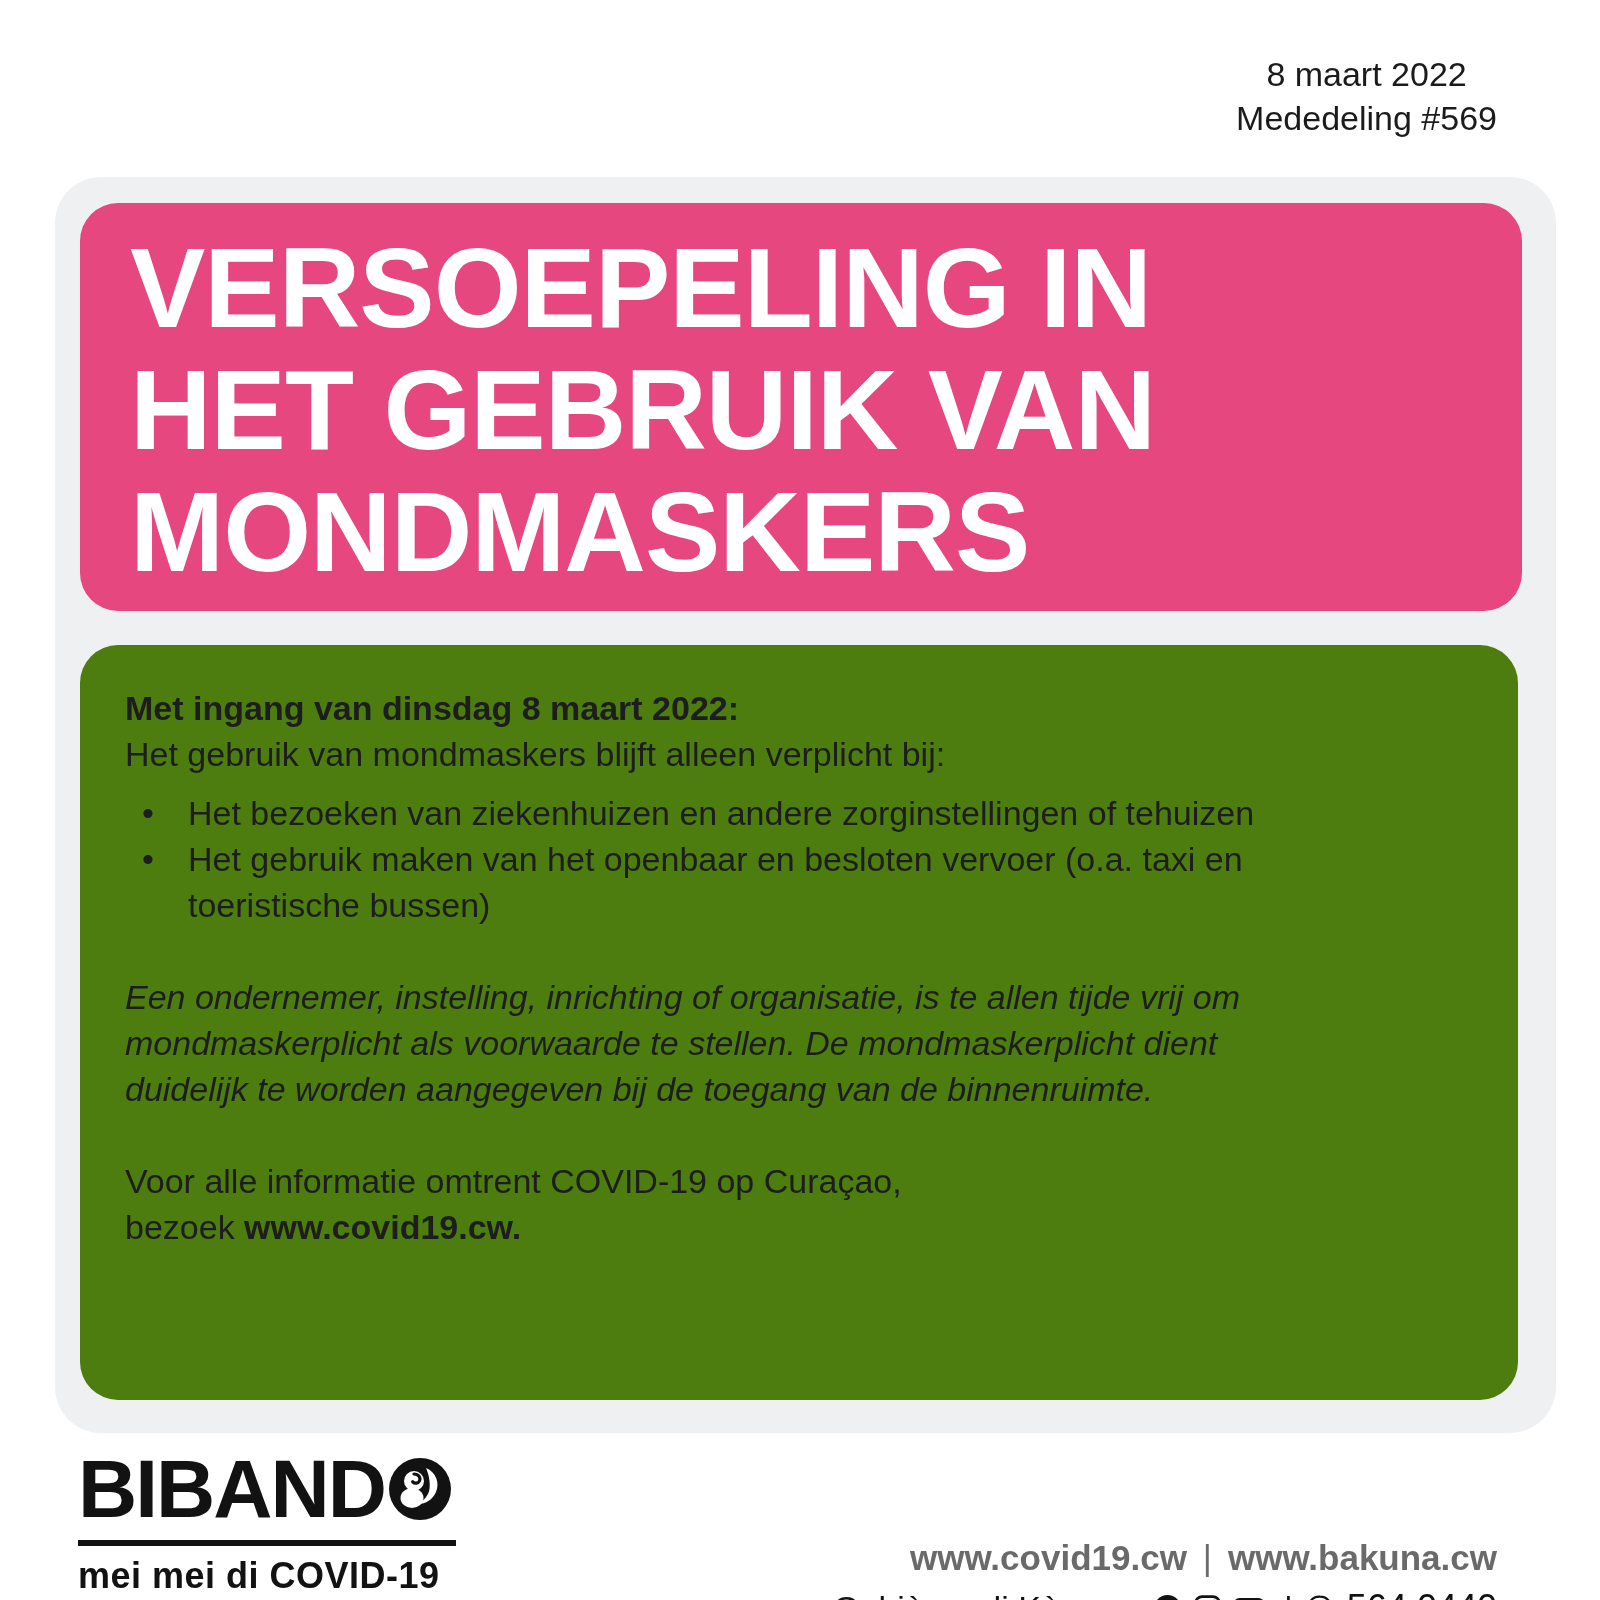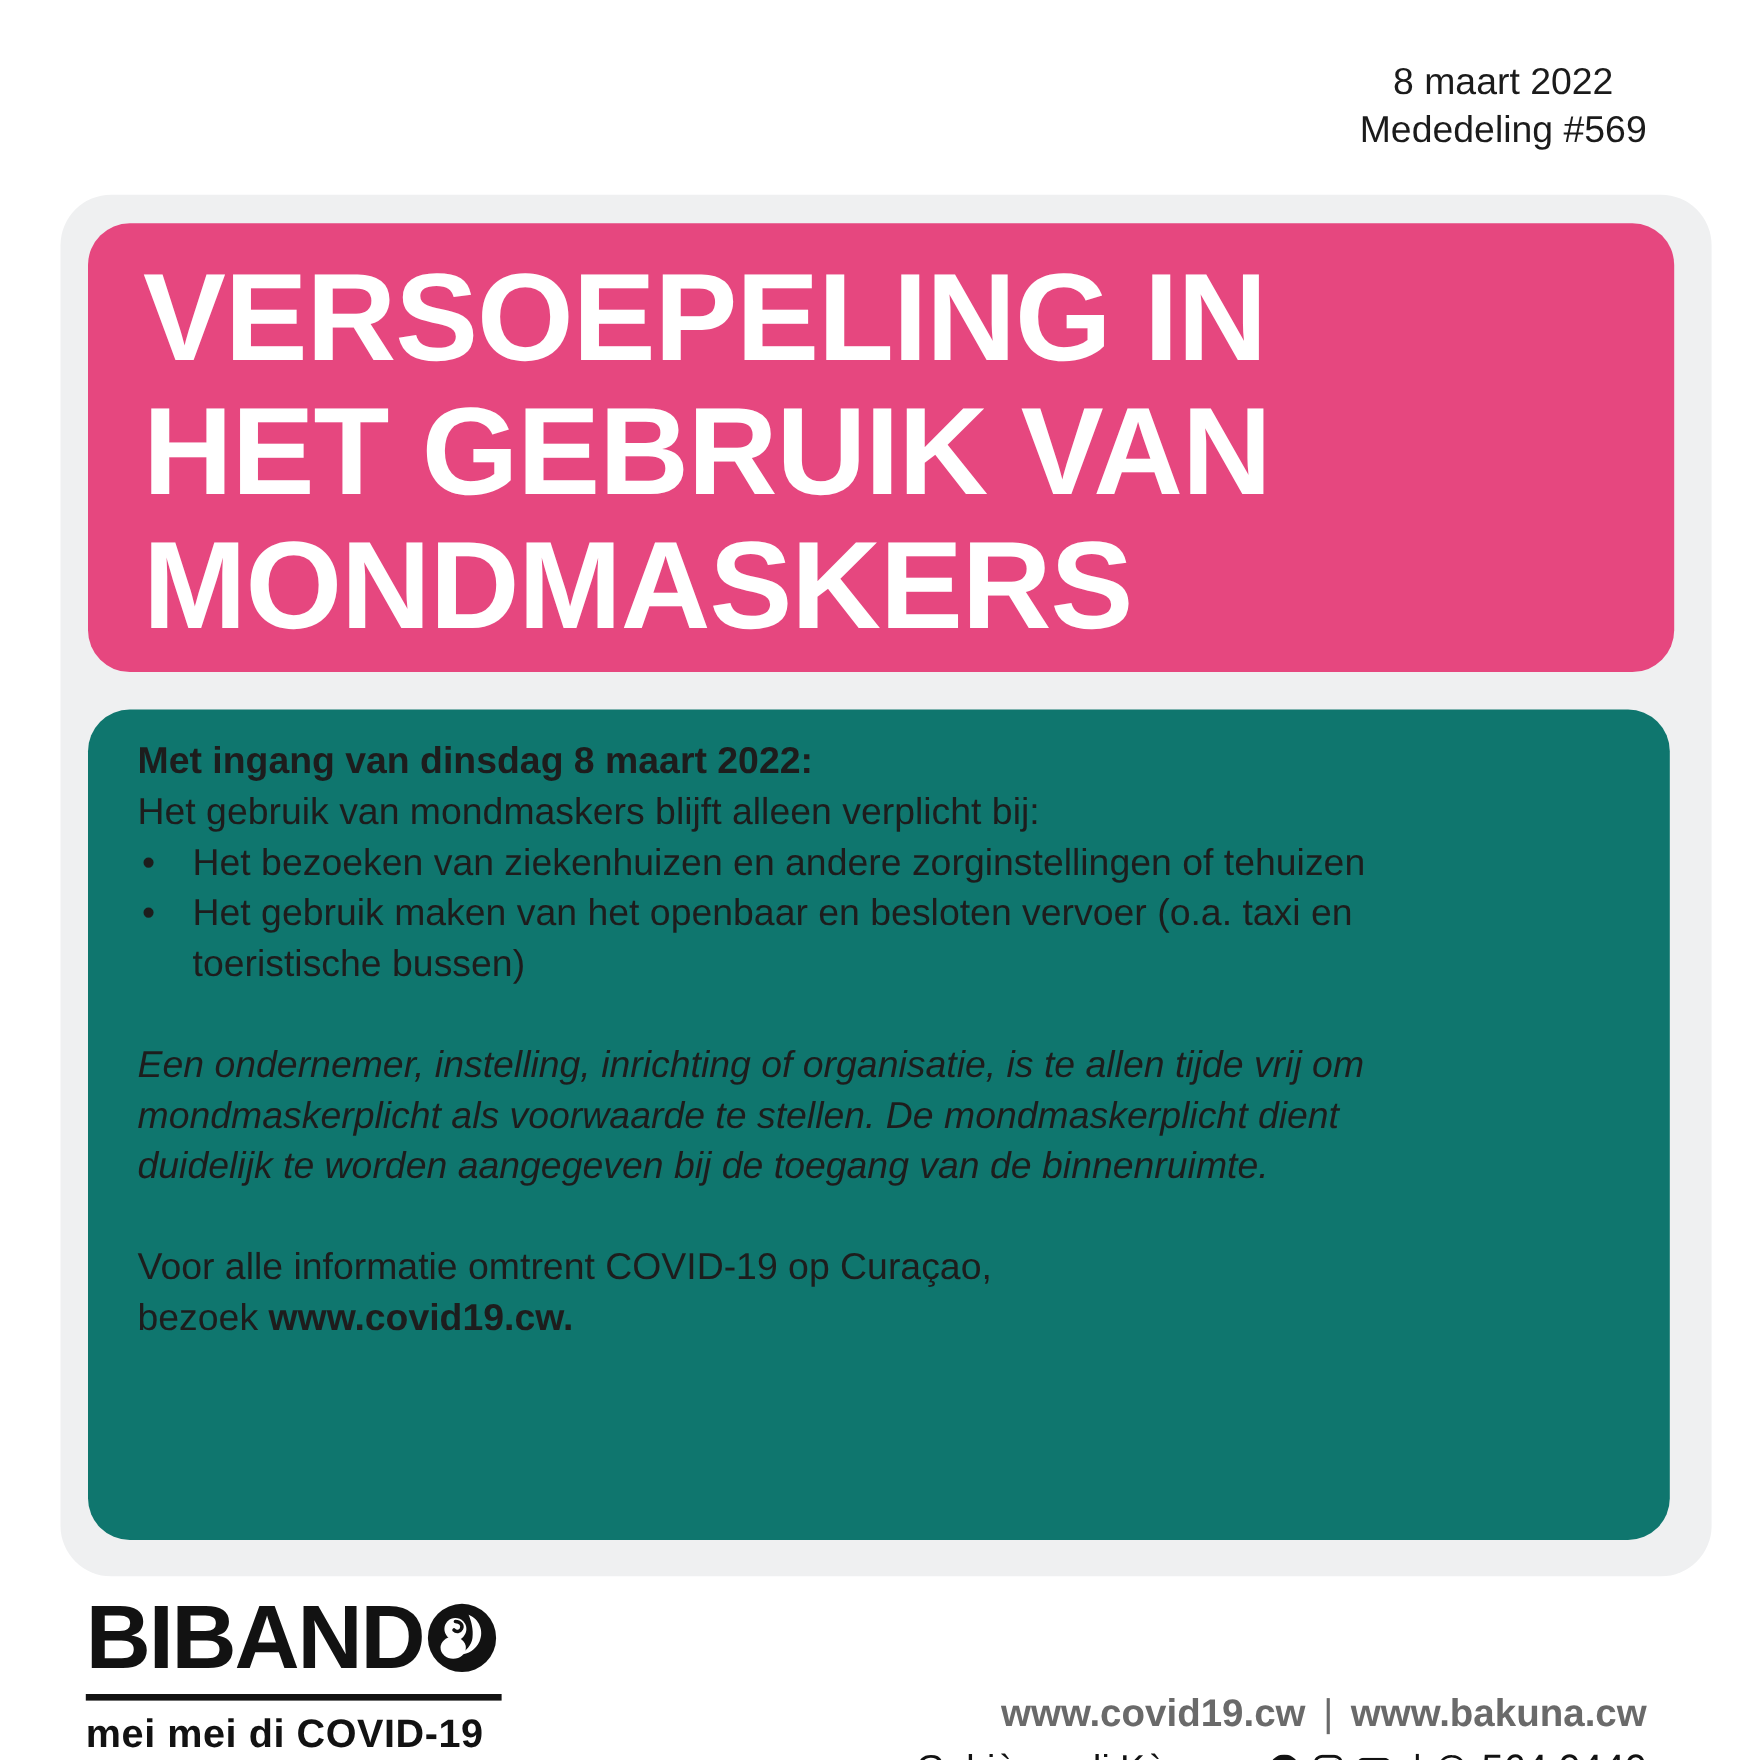--- a/index.html
+++ b/index.html
@@ -36,27 +36,27 @@
     margin:12px; padding:12px 0 0 38px;
     font-weight:700; font-size:113px; line-height:122px;
     letter-spacing:-1px; color:#ffffff;
     white-space:pre-line;
   }
 
   
   .content {
     position:absolute; left:25px; top:468px;
     width:1438px; height:755px;
-    background:#0f766e; border-radius:38px;
-    padding:24px 55px 0 45px;
+    background:#4d7c0f; border-radius:38px;
+    padding:40px 55px 0 45px;
     font-size:34px; line-height:46px; color:#1d1d1d;
   }
   .content p { margin:0; }
   .lead { font-weight:700; }
-  .content ul { list-style:none; margin:0; padding:0; }
+  .content ul { list-style:none; margin:13px; padding:0; }
   .content li { position:relative; padding-left:50px; white-space:pre-line; }
   .content li::before { content:"\2022"; position:absolute; left:4px; }
   .para { margin-top:46px !important; white-space:pre-line;font-style:italic; }
   .closing { margin-top:46px !important; }
   .closing strong { font-weight:700; }
 
   
   .footer-left { position:absolute; left:78px; top:1448px; }
   .brand-row { display:flex; align-items:center; }
   .brand-text {

